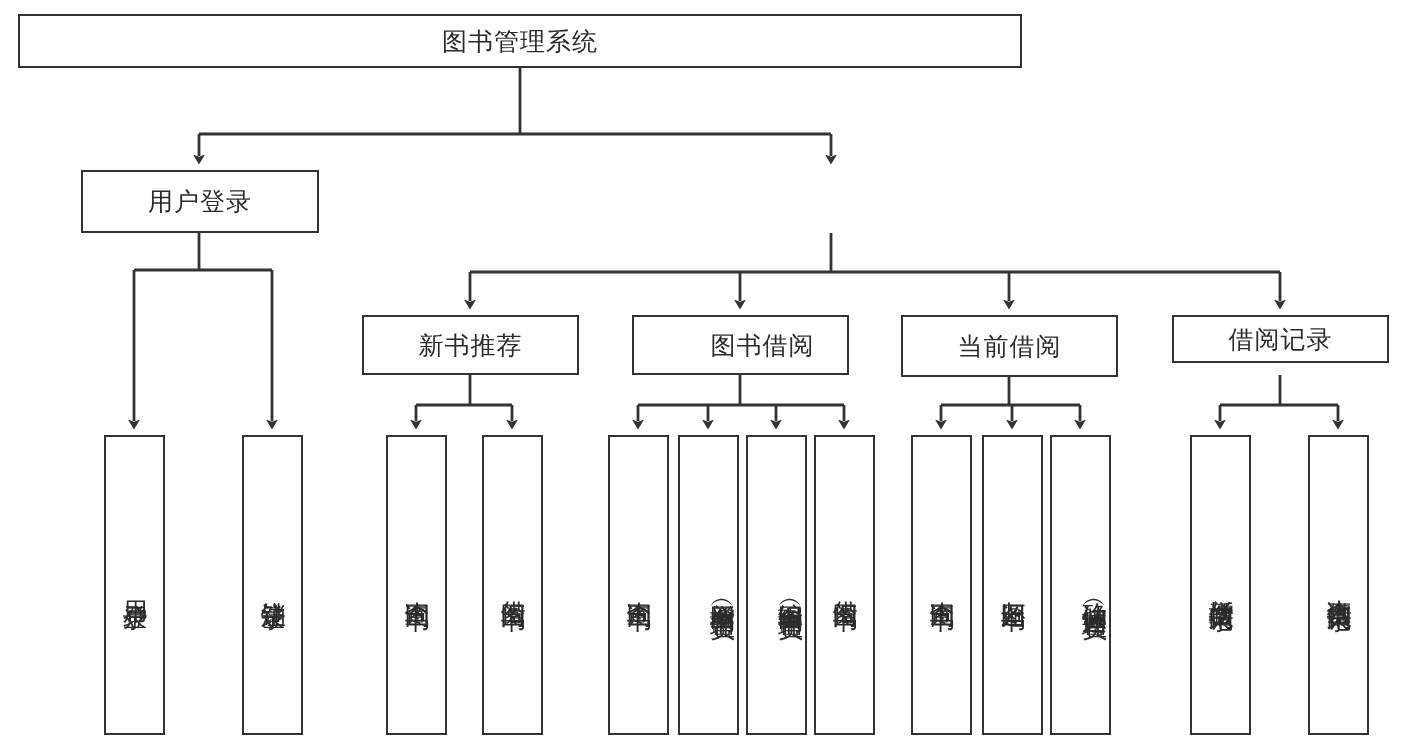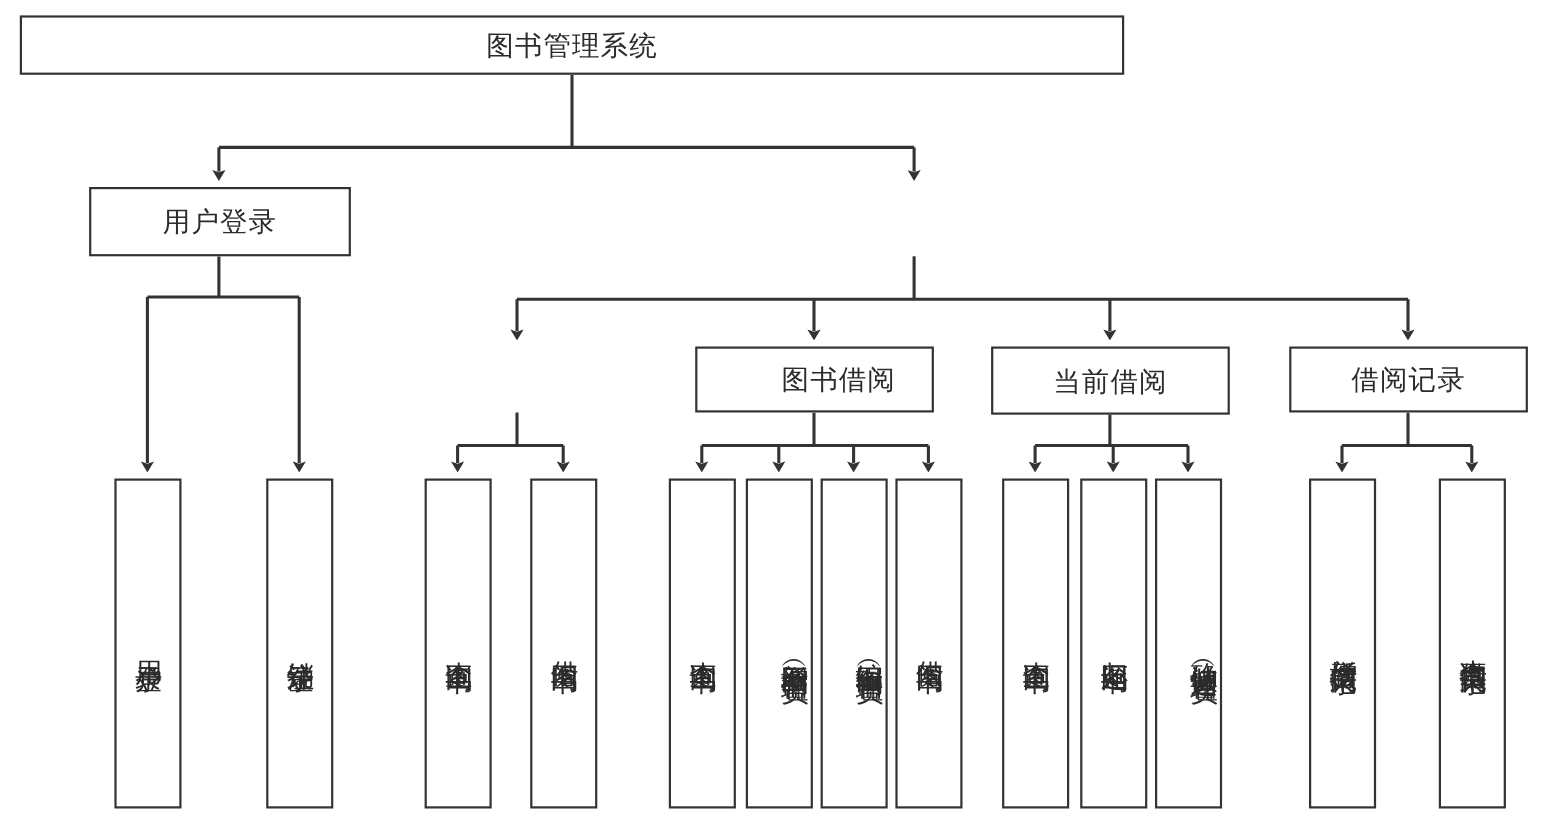--- a/index.html
+++ b/index.html
@@ -124,27 +124,30 @@
   </svg>
 
   <div class="node node-h" style="left:18px; top:14px; width:1004px; height:54px;">
     <span>图书管理系统</span>
   </div>
 
   <div class="node node-h" style="left:81px; top:170px; width:238px; height:63px;">
     <span>用户登录</span>
   </div>
 
+  <div class="node node-h" style="left:362px; top:315px; width:217px; height:60px;">
+    <span>新书推荐</span>
+  </div>
   <div class="node node-h" style="left:632px; top:315px; width:217px; height:60px;padding-left:44px;">
     <span>图书借阅</span>
   </div>
   <div class="node node-h" style="left:901px; top:315px; width:217px; height:62px;">
     <span>当前借阅</span>
   </div>
-  <div class="node node-h" style="left:1172px; top:315px; width:217px; height:60px;">
+  <div class="node node-h" style="left:1172px; top:315px; width:217px; height:48px;">
     <span>借阅记录</span>
   </div>
 
   <div class="node node-leaf node-leaf-mid" style="left:104px; top:435px; width:61px; height:300px;">
     <span>用户登录</span>
   </div>
   <div class="node node-leaf node-leaf-mid" style="left:242px; top:435px; width:61px; height:300px;">
     <span>注销登录</span>
   </div>
 

